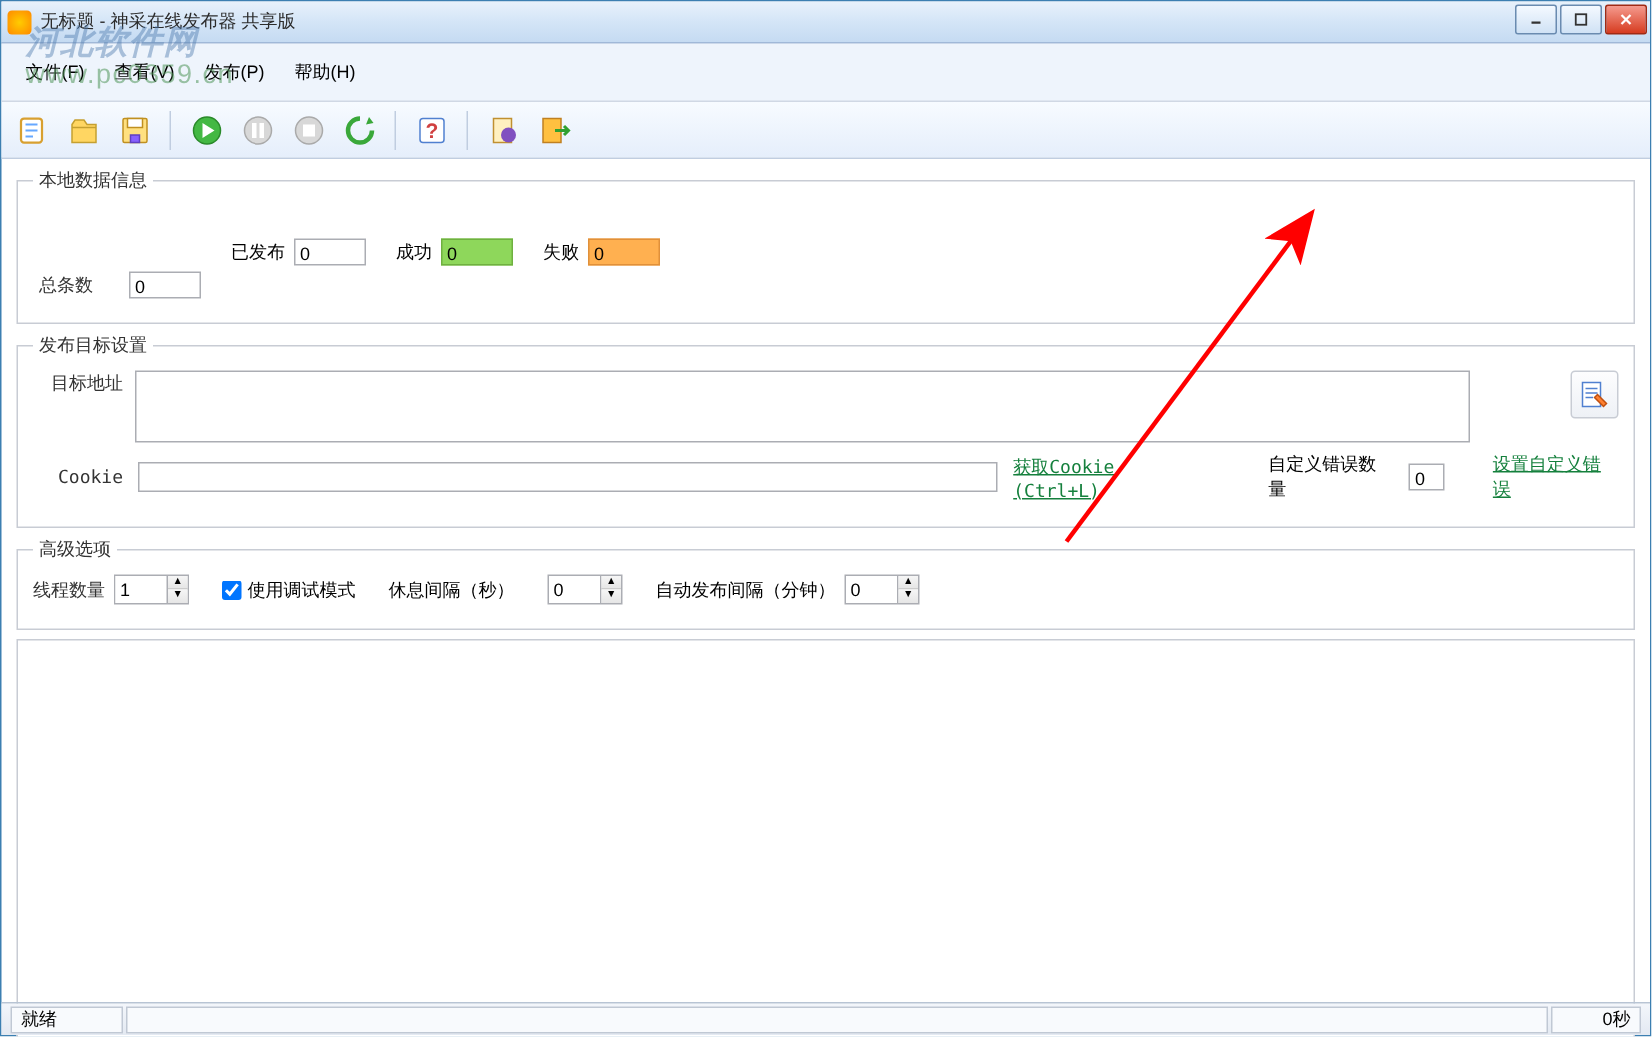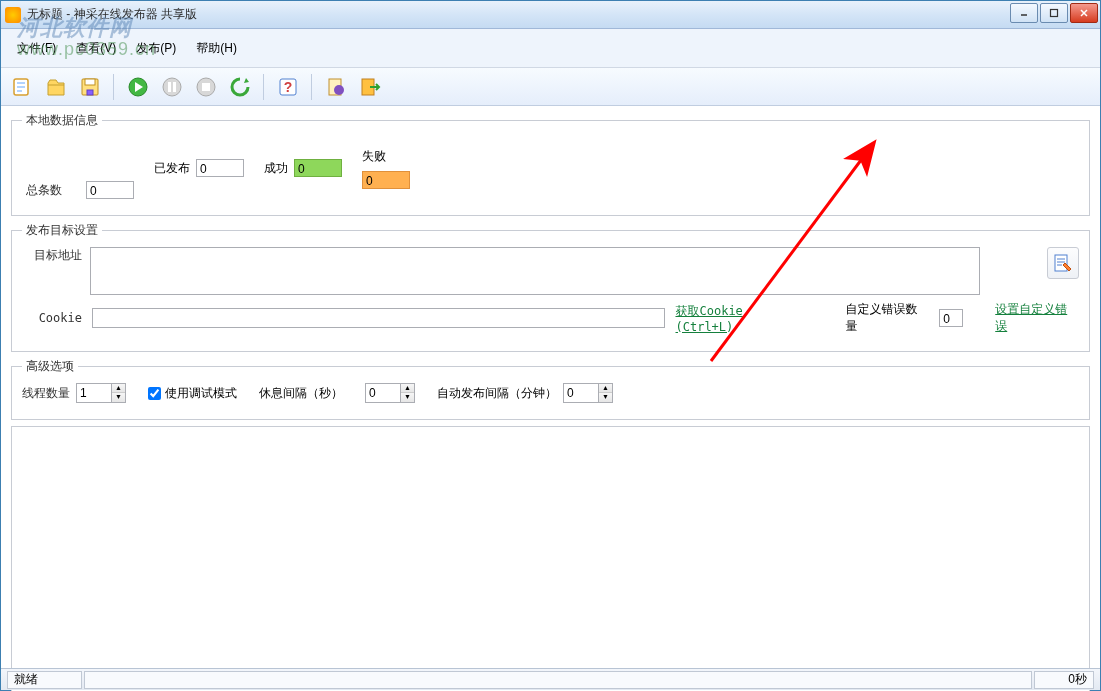--- a/index.html
+++ b/index.html
@@ -307,21 +307,21 @@
         <span class="small-box">0</span>
       </span>
       <span style="display:flex;align-items:center;gap:6px;">
         <span>已发布</span>
         <span class="small-box">0</span>
       </span>
       <span style="display:flex;align-items:center;gap:6px;">
         <span>成功</span>
         <span class="small-box green-box">0</span>
       </span>
-      <span style="display:flex;gap:6px;flex-direction:column;">
+      <span style="display:flex;align-items:center;gap:6px;">
         <span>失败</span>
         <span class="small-box orange-box">0</span>
       </span>
     </div>
   </fieldset>
 
   <fieldset>
     <legend>发布目标设置</legend>
     <div class="field-row" style="align-items:flex-start;">
       <span class="lbl">目标地址</span>

